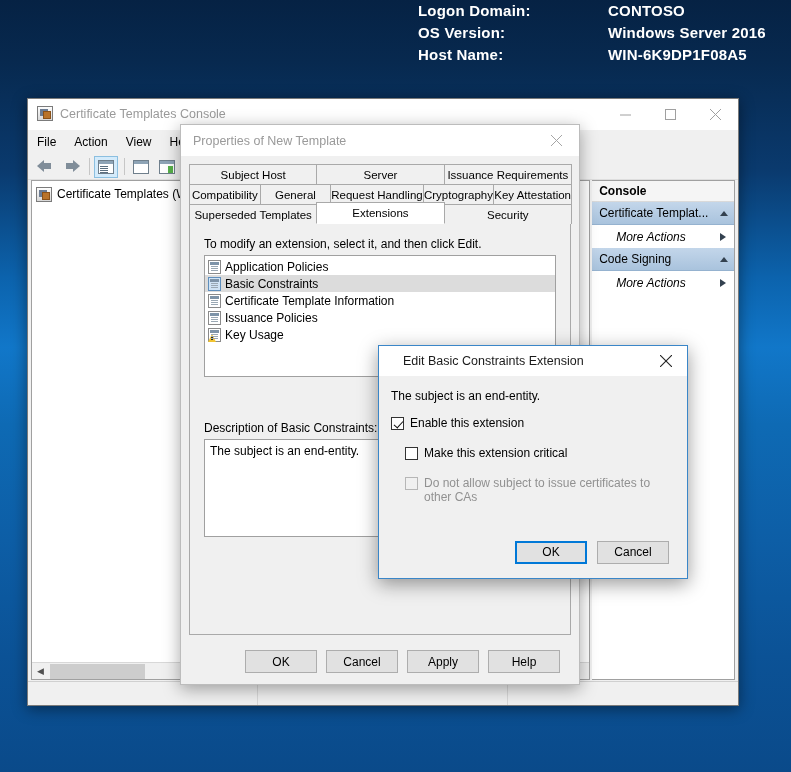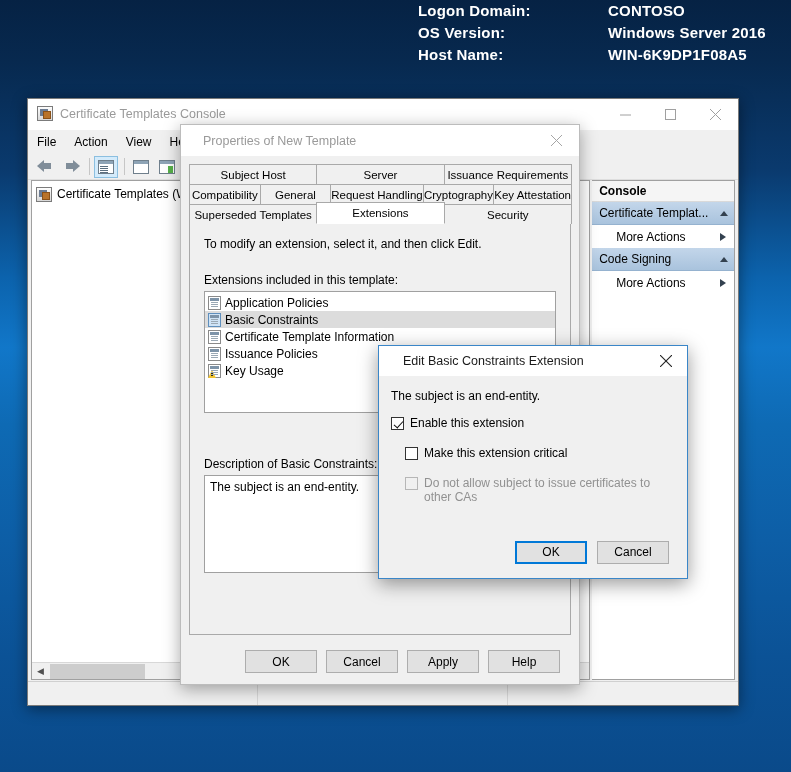--- a/index.html
+++ b/index.html
@@ -176,21 +176,21 @@
     height: 23px; display: flex; align-items: center;
     padding: 0 6px 0 7px; font-size: 12px;
     background: linear-gradient(180deg,#c3d6ea,#a9c3dd);
     border-bottom: 1px solid #95b2cf;
   }
   .act-group span.lbl { flex: 1; white-space: nowrap; overflow: hidden; }
   .act-item {
     height: 23px; display: flex; align-items: center;
     padding: 0 8px 0 24px; font-size: 12px; background: #fff;
   }
-  .act-item span.lbl { flex: 1; }
+  .act-item span.lbl { flex: 1; font-style: italic; }
   .caret-up {
     width: 0; height: 0;
     border-left: 4.5px solid transparent; border-right: 4.5px solid transparent;
     border-bottom: 5px solid #33414f;
   }
   .caret-right {
     width: 0; height: 0;
     border-top: 4.5px solid transparent; border-bottom: 4.5px solid transparent;
     border-left: 6px solid #33414f;
   }
@@ -205,21 +205,21 @@
   
   .propdlg {
     position: absolute; left: 180px; top: 124px;
     width: 400px; height: 561px;
     background: #f0f0f0;
     border: 1px solid #bcbcbc;
     box-shadow: 0 4px 16px rgba(0,0,0,.35);
   }
   .prop-title {
     height: 31px; background: #fff;
-    display: flex; align-items: center; padding-left: 22px;
+    display: flex; align-items: center; padding-left: 12px;
   }
   .prop-title .t { flex: 1; font-size: 12.5px; color: #9a9a9a; }
   .prop-close {
     width: 45px; height: 31px;
     display: flex; align-items: center; justify-content: center;
     color: #a5a5a5;
   }
 
   .tabstrip { padding: 8px 8px 0 8px; }
   .tabrow { display: flex; height: 20px; }
@@ -488,21 +488,20 @@
     </div>
     <div class="tabrow r3">
       <div class="tab">Superseded Templates</div>
       <div class="tab active">Extensions</div>
       <div class="tab">Security</div>
     </div>
   </div>
 
   <div class="tabpage">
     <div class="tp-line">To modify an extension, select it, and then click Edit.</div>
-    <div class="tp-label">Extensions included in this template:</div>
 
     <div class="listbox">
       <div class="lb-row">
         <span class="ext-ic"></span>
         <span>Application Policies</span>
       </div>
       <div class="lb-row sel">
         <span class="ext-ic blue"></span>
         <span>Basic Constraints</span>
       </div>

